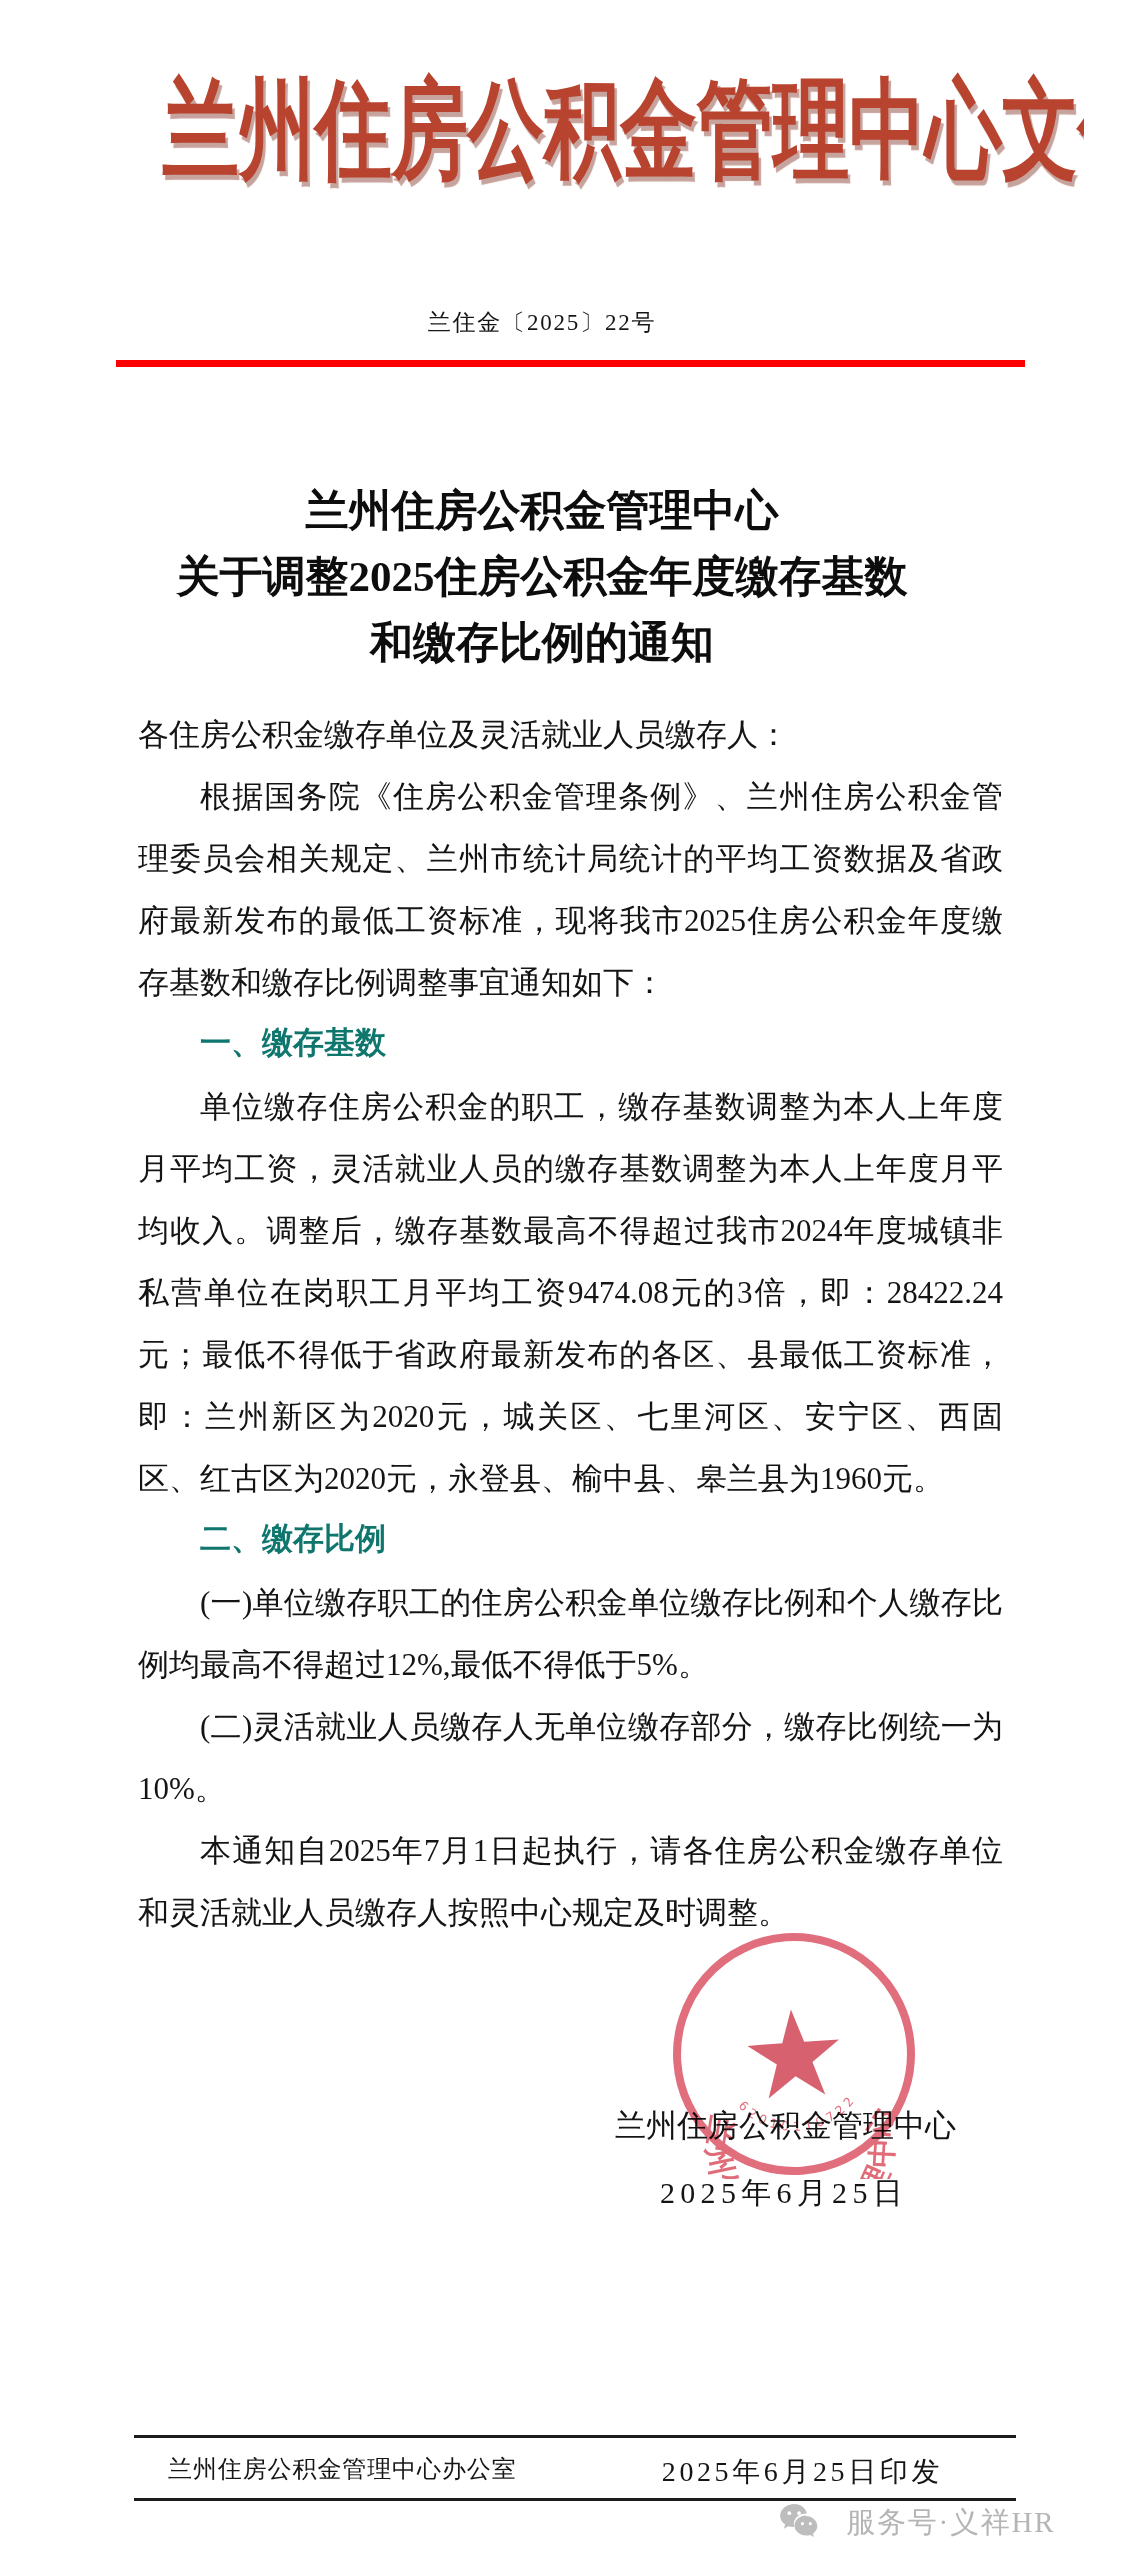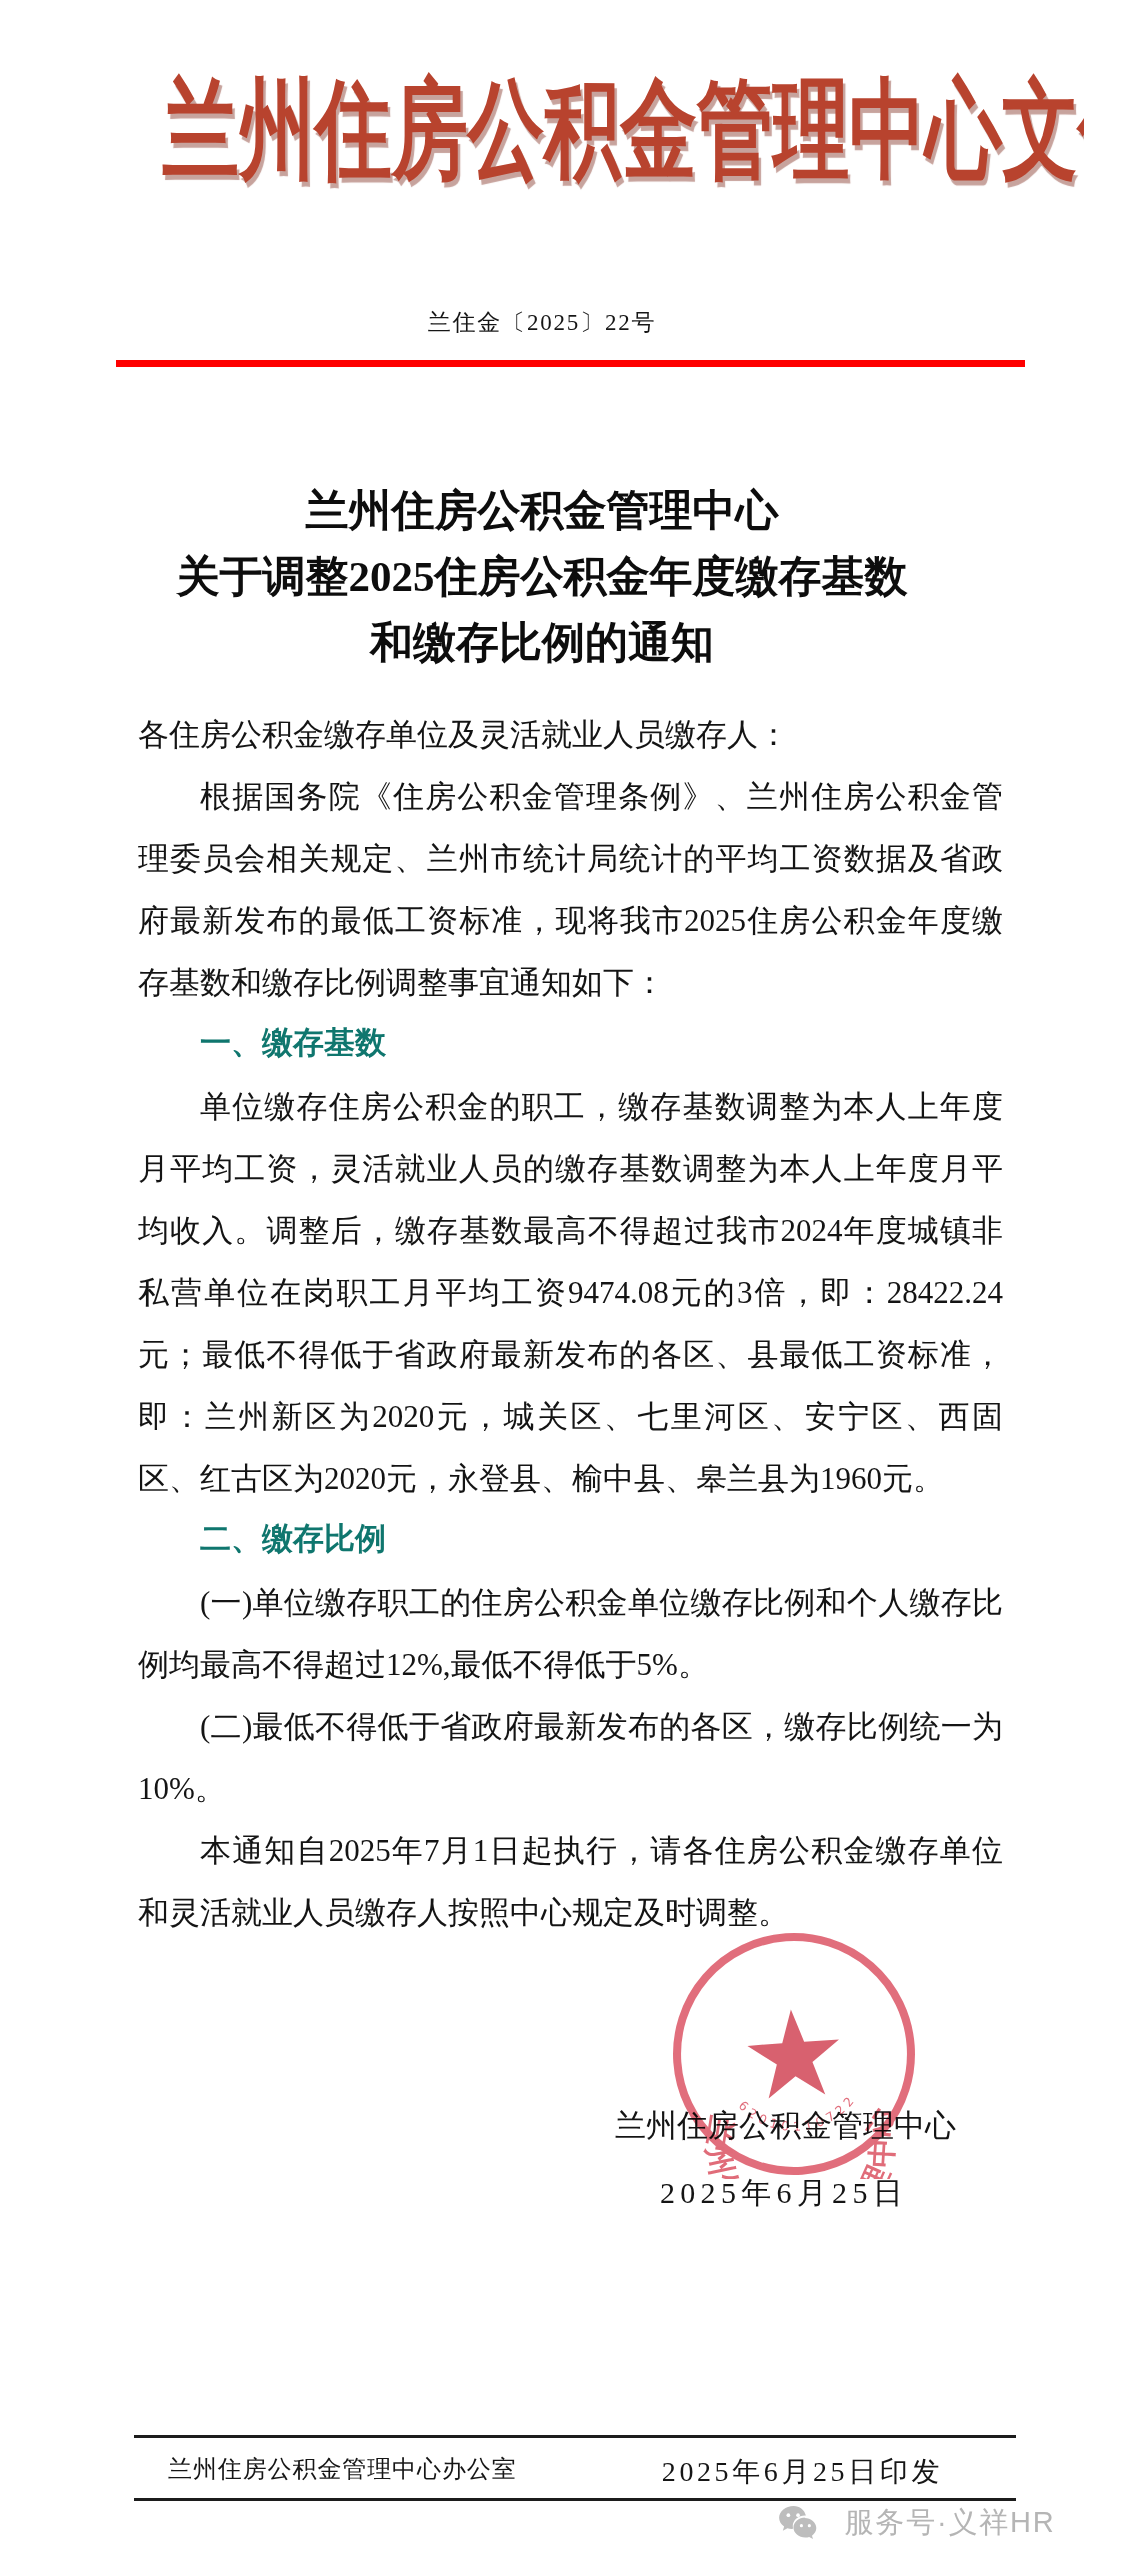--- a/index.html
+++ b/index.html
@@ -121,24 +121,23 @@
     font-size:28px;
     letter-spacing:3.6px;
     color:#161616;
     white-space:nowrap;
   }
   
   .watermark{
     position:absolute;
     top:2503px; right:28.5px;
     display:flex;
-    align-items:center;
     gap:25px;
     color:#b5b5b5;
-    font-family:Liberation Sans, sans-serif;
+    font-family:Liberation Serif, serif;
   }
   .watermark .wm-text{
     font-size:29px;
     letter-spacing:1.8px;
     white-space:nowrap;
   }
   .wm-icon{ width:43px; height:37px; display:block; }
 </style>
 </head>
 <body>
@@ -158,21 +157,21 @@
   </div>
 
   <div class="body-block">
     <div class="salutation">各住房公积金缴存单位及灵活就业人员缴存人：</div>
     <div>
         <div class="para">根据国务院《住房公积金管理条例》、兰州住房公积金管理委员会相关规定、兰州市统计局统计的平均工资数据及省政府最新发布的最低工资标准，现将我市2025住房公积金年度缴存基数和缴存比例调整事宜通知如下：</div>
         <div class="heading">一、缴存基数</div>
         <div class="para">单位缴存住房公积金的职工，缴存基数调整为本人上年度月平均工资，灵活就业人员的缴存基数调整为本人上年度月平均收入。调整后，缴存基数最高不得超过我市2024年度城镇非私营单位在岗职工月平均工资9474.08元的3倍，即：28422.24元；最低不得低于省政府最新发布的各区、县最低工资标准，即：兰州新区为2020元，城关区、七里河区、安宁区、西固区、红古区为2020元，永登县、榆中县、皋兰县为1960元。</div>
         <div class="heading">二、缴存比例</div>
         <div class="para">(一)单位缴存职工的住房公积金单位缴存比例和个人缴存比例均最高不得超过12%,最低不得低于5%。</div>
-        <div class="para">(二)最低不得低于省政府最新发布的各区，缴存比例统一为10%。</div>
+        <div class="para">(二)灵活就业人员缴存人无单位缴存部分，缴存比例统一为10%。</div>
         <div class="para">本通知自2025年7月1日起执行，请各住房公积金缴存单位和灵活就业人员缴存人按照中心规定及时调整。</div>
       </div>
   </div>
 
   <div class="sig-org">兰州住房公积金管理中心</div>
   <div class="sig-date">2025年6月25日</div>
 
   <svg class="seal" viewBox="0 0 280 280" xmlns="http://www.w3.org/2000/svg" aria-hidden="true">
     <defs>
       <path id="sealArcTop" d="M 50.8 191.5 A 103 103 0 1 0 229.2 191.5" fill="none"></path>

